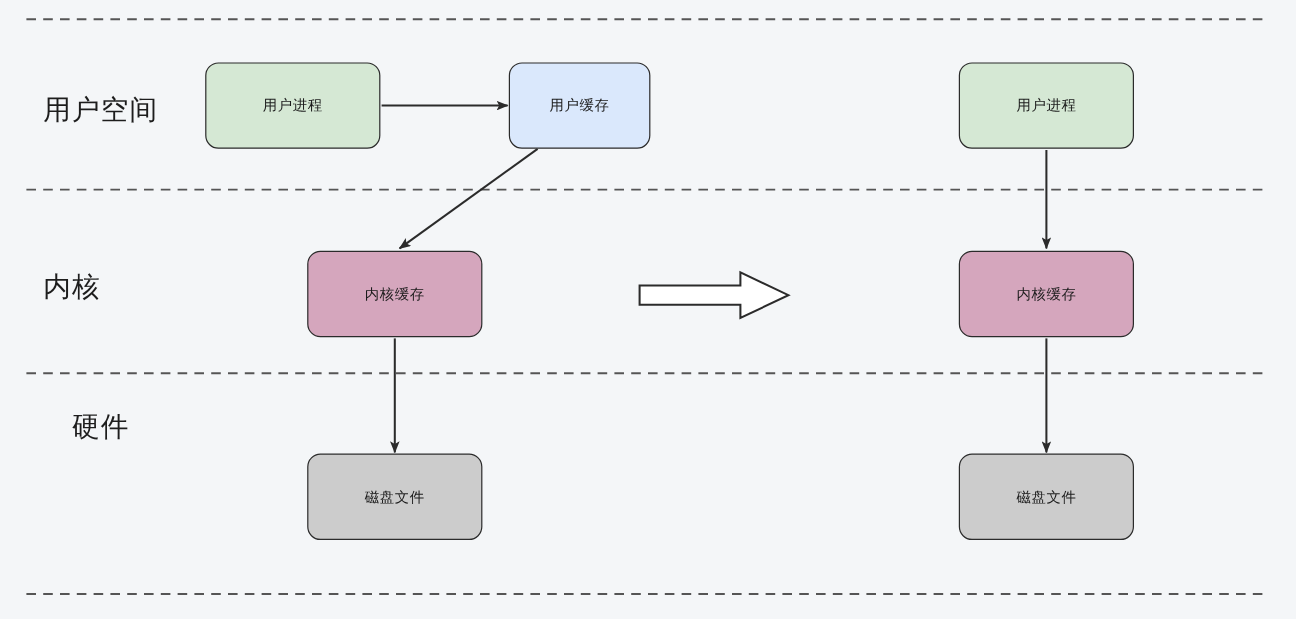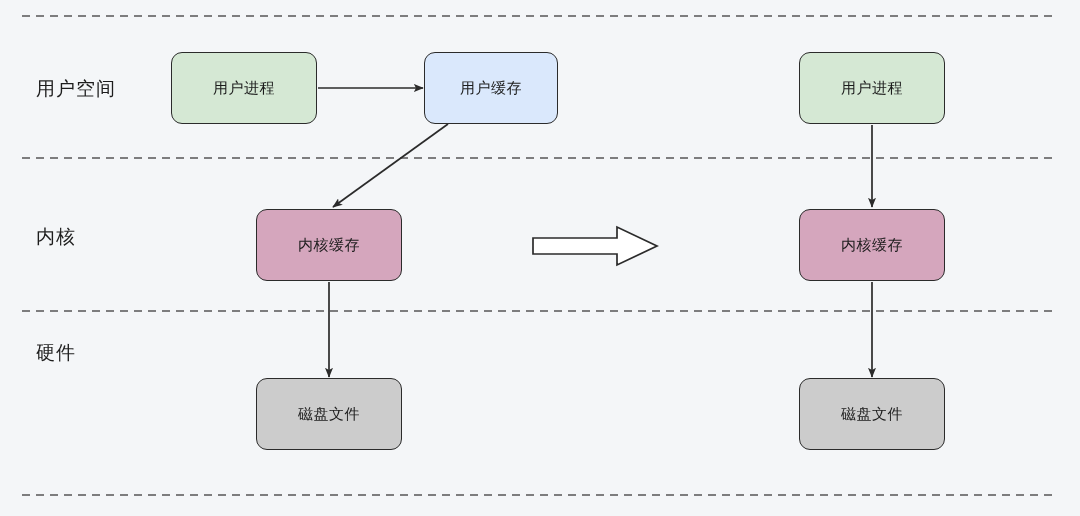--- a/index.html
+++ b/index.html
@@ -10,34 +10,34 @@
     font-family:"Liberation Sans","DejaVu Sans",sans-serif;
     overflow:hidden;
     position:relative;
   }
   #canvas{
     position:absolute;left:0;top:0;width:1080px;height:516px;
   }
   .layer-label{
     position:absolute;
     color:#1d1d1d;
-    font-size:19px;
+    font-size:23px;
     letter-spacing:1px;
     white-space:nowrap;
     font-family:Liberation Serif, serif;
   }
   .node{
     position:absolute;
     box-sizing:border-box;
     border:1.4px solid #2b2b2b;
     border-radius:11px;
     display:flex;
     align-items:center;
     justify-content:center;
-    font-size:15px;
+    font-size:12px;
     color:#1b1b1b;
     letter-spacing:.5px;
     white-space:nowrap;
     font-family:"Liberation Sans","DejaVu Sans",sans-serif;
   }
   .node-label{pointer-events:none;}
 </style>
 </head>
 <body>
 
@@ -71,27 +71,27 @@
   <g>
 
     <line x1="872" y1="125" x2="872" y2="207" stroke="#2b2b2b" stroke-width="1.7" marker-end="url(#arrowhead)"></line>
 
     <line x1="872" y1="282" x2="872" y2="377" stroke="#2b2b2b" stroke-width="1.7" marker-end="url(#arrowhead)"></line>
   </g>
 </svg>
 
 <div class="layer-label" style="left:36px;top:76px;">用户空间</div>
 <div class="layer-label" style="left:36px;top:224px;">内核</div>
-<div class="layer-label" style="left:36px;top:340px;">硬件</div>
+<div class="layer-label" style="left:60px;top:340px;">硬件</div>
 
 <div class="node" style="left:171px;top:52px;width:146px;height:72px;background:#d5e8d4;">
   <span class="node-label">用户进程</span>
 </div>
 
-<div class="node" style="left:424px;top:52px;width:134px;height:72px;background:#dae8fc;">
+<div class="node" style="left:424px;top:52px;width:118px;height:72px;background:#dae8fc;">
   <span class="node-label">用户缓存</span>
 </div>
 
 <div class="node" style="left:256px;top:209px;width:146px;height:72px;background:#d5a6bd;">
   <span class="node-label">内核缓存</span>
 </div>
 
 <div class="node" style="left:256px;top:378px;width:146px;height:72px;background:#cccccc;">
   <span class="node-label">磁盘文件</span>
 </div>

